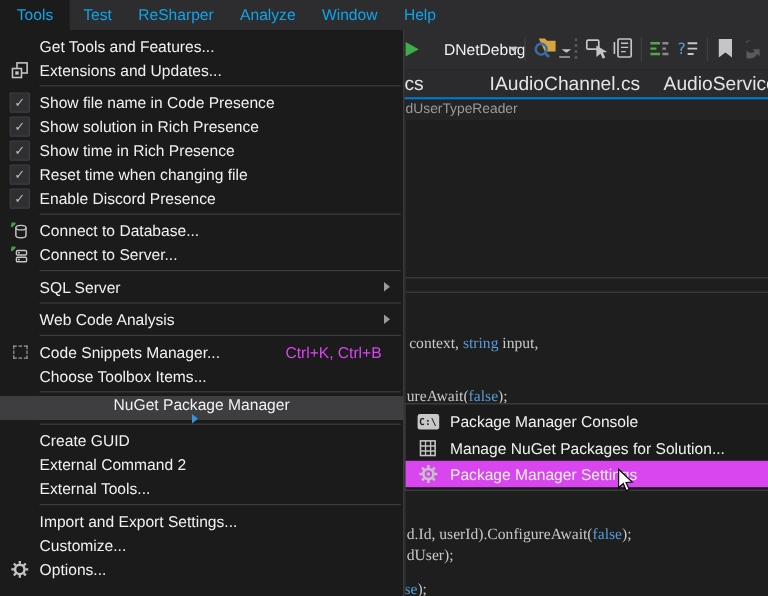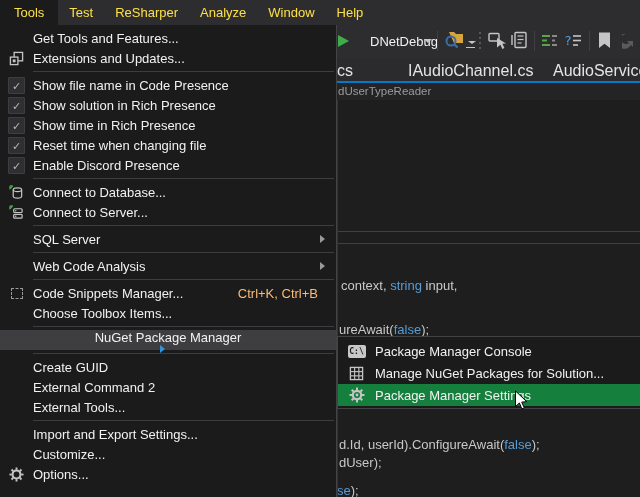--- a/index.html
+++ b/index.html
@@ -1,21 +1,21 @@
 <!DOCTYPE html>
 <html><head>
 <meta charset="utf-8">
 <style>
   html,body{margin:0;padding:0;background:#1e1e1e;}
   .screen{position:relative;width:640px;height:497px;overflow:hidden;background:#1e1e1e;
           font-family:"Liberation Sans",sans-serif;-webkit-font-smoothing:antialiased;}
 
   
   .menubar{position:absolute;top:0;left:0;width:640px;height:25px;background:#2d2d30;
-           display:flex;align-items:stretch;color:#fde047;font-size:13px;z-index:5;}
+           display:flex;align-items:stretch;color:#0ea5e9;font-size:13px;z-index:5;}
   .mb-item{padding:0 11px;display:flex;align-items:center;cursor:default;}
   .mb-item.active{background:#1b1b1c;padding:0 14px;}
 
   
   .toolbar{position:absolute;top:25px;left:0;width:640px;height:33px;background:#2d2d30;z-index:1;}
   .toolbar .abs{position:absolute;}
   .play-tri{width:0;height:0;border-left:11px solid #3fae4a;border-top:6px solid transparent;border-bottom:6px solid transparent;}
   .runcfg{color:#f1f1f1;font-size:13px;}
   .caret{width:0;height:0;border-top:4px solid #c5c5c5;border-left:4px solid transparent;border-right:4px solid transparent;}
   .vsep{width:1px;height:20px;background:#3f3f46;}
@@ -28,45 +28,45 @@
   .tablabel{position:absolute;top:4px;font-size:16px;color:#e4e4e4;white-space:nowrap;}
 
   
   .navbar{position:absolute;top:83px;left:0;width:640px;height:17px;background:#242425;z-index:1;}
   .crumb{position:absolute;left:338px;top:2px;font-size:11.5px;color:#9b9b9b;}
 
   
   .editor{position:absolute;top:100px;left:0;width:640px;height:397px;background:#1e1e1e;z-index:0;}
   .editor-border{position:absolute;left:337px;top:58px;bottom:0;width:1px;background:#333337;z-index:1;}
   .hline{position:absolute;left:338px;right:0;height:1px;background:#404040;}
-  .codeline{position:absolute;font-family:Liberation Sans, sans-serif;font-size:13px;color:#c8c8c8;white-space:pre;z-index:2;}
+  .codeline{position:absolute;font-family:Liberation Serif, serif;font-size:13px;color:#c8c8c8;white-space:pre;z-index:2;}
   .kw{color:#569cd6;}
 
   
   .menu-popup{position:absolute;top:25px;left:0;width:336px;height:472px;background:#1b1b1c;
               border-right:1px solid #434346;padding-top:3px;z-index:10;color:#f1f1f1;font-size:13px;box-sizing:content-box;}
   .mi{height:20px;display:flex;align-items:center;cursor:default;}
   .mi.hl{background:#3e3e40;flex-direction:column;}
   .mi .gut{width:33px;display:flex;justify-content:center;align-items:center;flex:none;}
   .mi .lbl{flex:1;white-space:nowrap;}
-  .mi .sc{margin-right:18px;color:#fdba74;white-space:nowrap;}
+  .mi .sc{margin-right:18px;color:#d946ef;white-space:nowrap;}
   .mi .arr{width:16px;flex:none;display:flex;align-items:center;}
   .msep{height:1px;background:#3d3d41;margin:3px 2px 3px 33px;}
   .check{width:17px;height:17px;line-height:17px;text-align:center;background:#2f2f32;
          border:1px solid #3e3e42;border-radius:1px;color:#b8b8b8;font-size:11px;box-sizing:border-box;}
   .tri{width:0;height:0;border-left:5px solid #9a9a9a;border-top:4px solid transparent;border-bottom:4px solid transparent;}
   .tri.blue{border-left-color:#3394dc;}
   .snippets-box{width:12px;height:11px;border:1px dashed #9a9a9a;box-sizing:border-box;}
 
   
   .submenu{position:absolute;top:336px;left:337px;width:303px;height:73px;background:#1b1b1c;
            border:1px solid #434346;border-right:none;z-index:11;padding-top:3px;
            color:#f1f1f1;font-size:13px;box-sizing:border-box;}
   .smi{height:22px;display:flex;align-items:center;cursor:default;}
-  .smi.hl{background:#15803d;}
+  .smi.hl{background:#d946ef;}
   .smi .gut{width:37px;display:flex;justify-content:center;align-items:center;flex:none;}
   .smi .lbl{flex:1;white-space:nowrap;}
   .console-ic{width:18px;height:13px;background:#c8c8c8;border-radius:2px;color:#1e1e1e;
               font-family:"DejaVu Sans Mono",monospace;font-size:8px;font-weight:bold;
               display:flex;align-items:center;justify-content:center;}
 
   .cursor{position:absolute;left:514px;top:390px;z-index:30;}
 </style>
 </head>
 <body>

